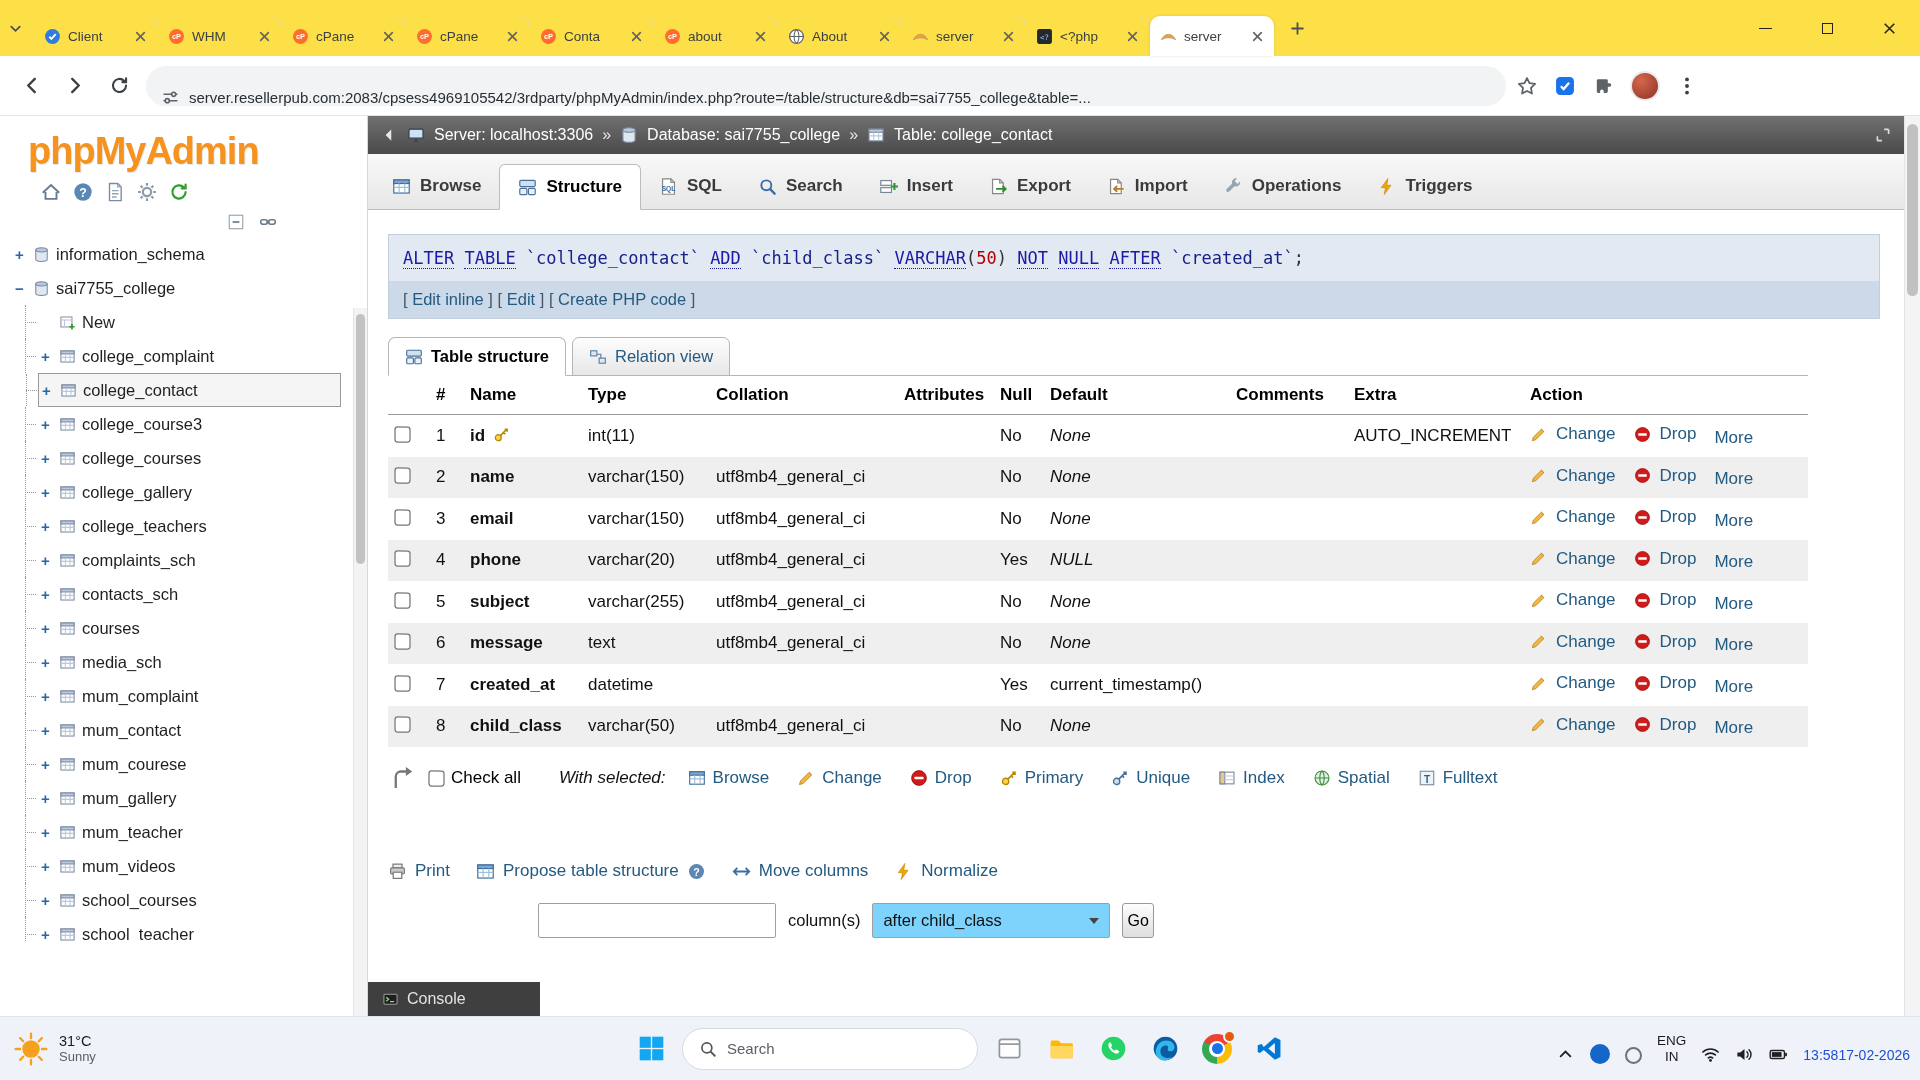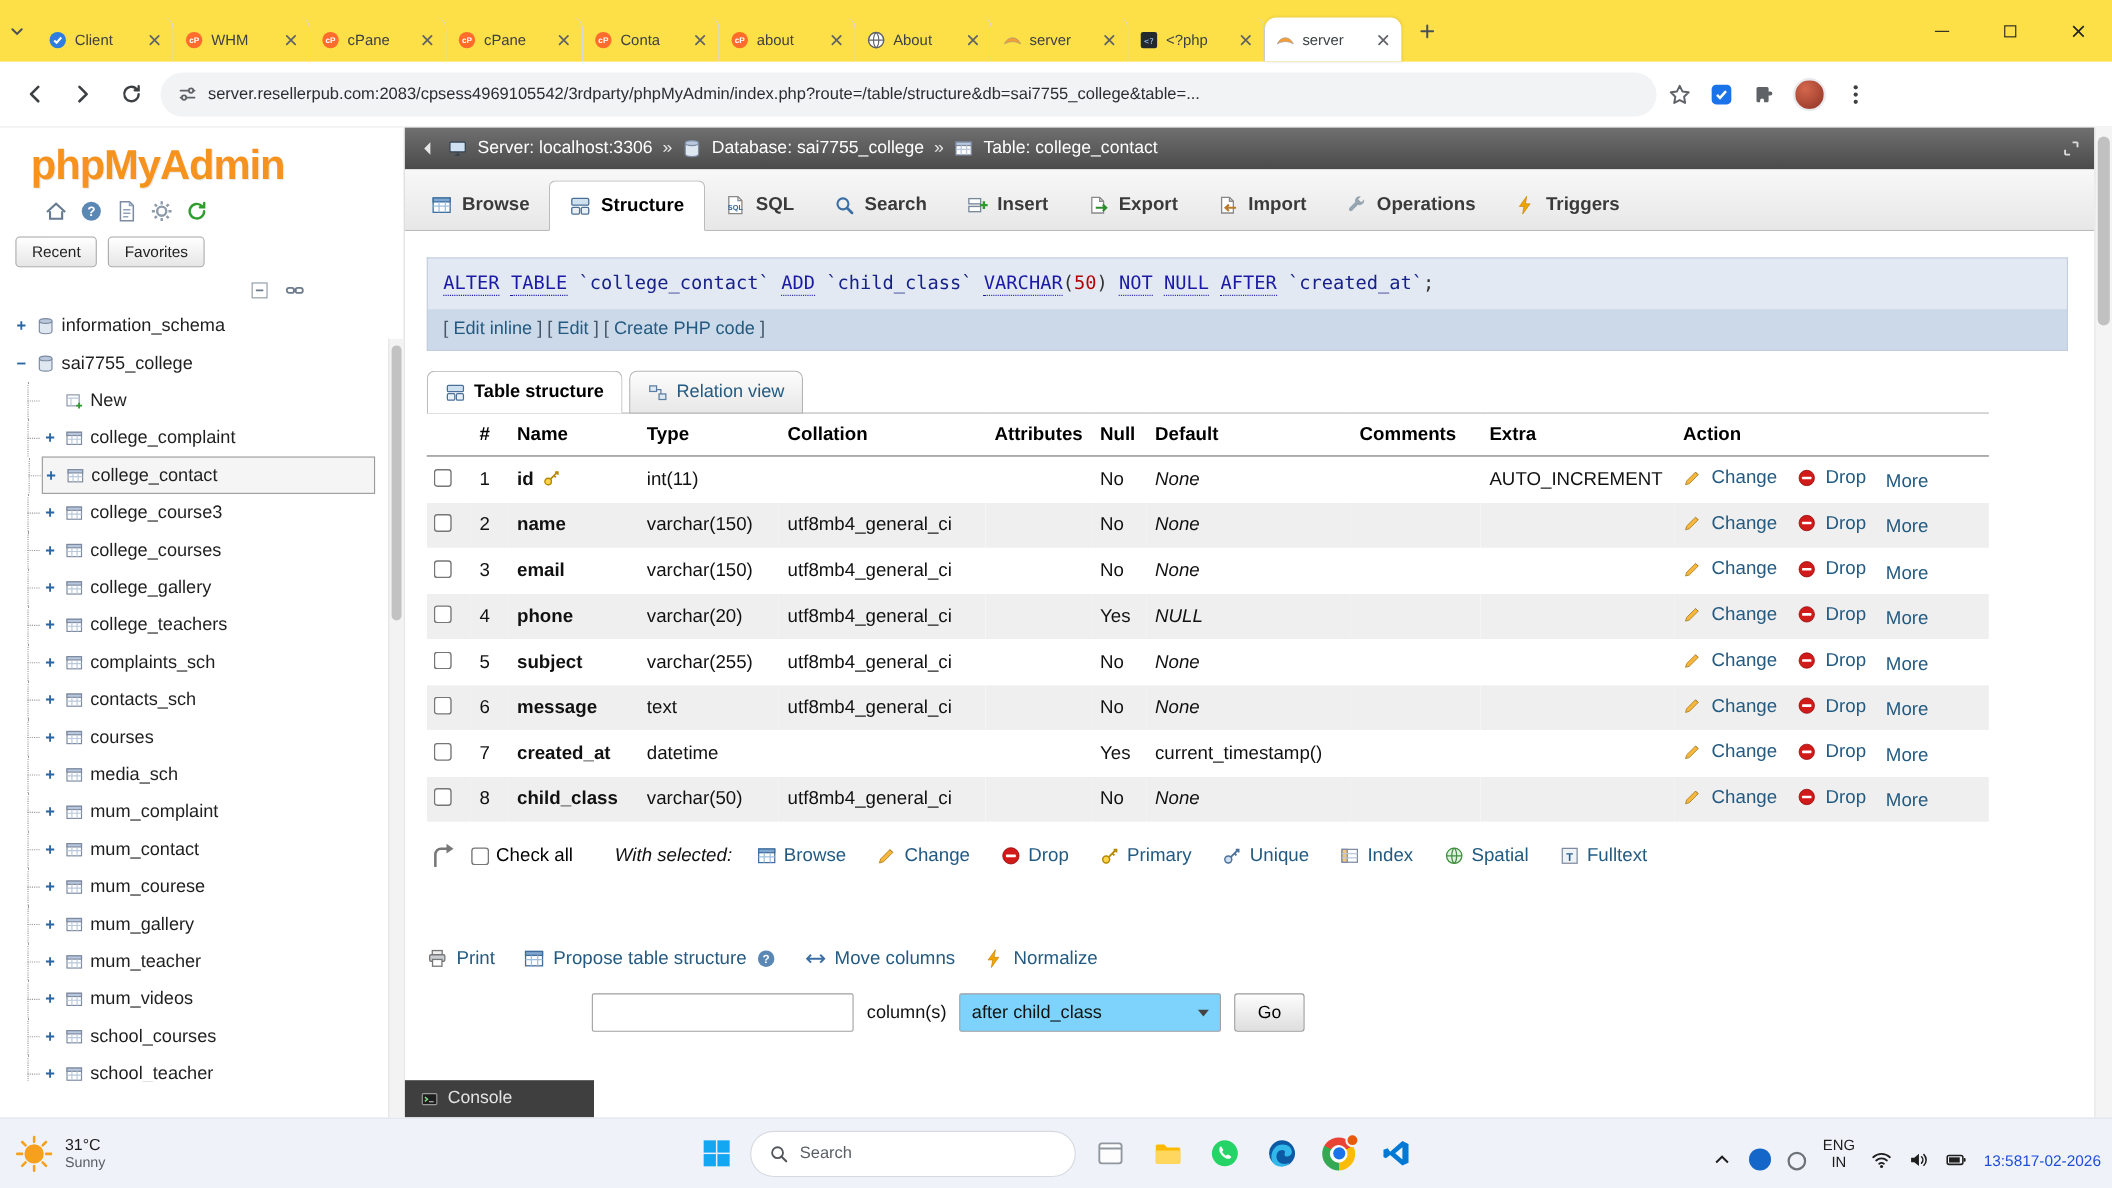--- a/index.html
+++ b/index.html
@@ -22,21 +22,21 @@
   .newtab{width:30px;height:30px;display:flex;align-items:center;justify-content:center;margin-left:8px;border-radius:50%}
   .win-controls{position:absolute;right:0;top:0;height:56px;display:flex}
   .wc{width:62px;height:100%;display:flex;align-items:center;justify-content:center}
   .wc-min{width:13px;border-top:1.8px solid #222;display:inline-block}
   .wc-max{width:11px;height:11px;border:1.6px solid #222;display:inline-block}
 
   
   .urlbar{height:60px;background:#fff;border-bottom:1px solid #e3e5e8;display:flex;align-items:center;padding:0 14px;gap:10px}
   .navbtn{width:34px;height:34px;border-radius:50%;display:flex;align-items:center;justify-content:center}
   .navbtn .ic{width:21px;height:21px}
-  .omnibox{flex:1;max-width:1360px;height:40px;background:#f1f3f4;border-radius:20px;display:flex;align-items:center;gap:10px;padding:0 16px;overflow:hidden}
+  .omnibox{flex:1;max-width:1360px;height:40px;background:#f1f3f4;border-radius:20px;display:flex;align-items:flex-end;gap:10px;padding:0 16px;overflow:hidden}
   .omnibox .url-text{font-size:15px;color:#2b2e31;white-space:nowrap;overflow:hidden;text-overflow:ellipsis}
   .url-icons{display:flex;align-items:center;gap:16px;padding-right:4px}
   .url-icons .ic{width:22px;height:22px}
   .avatar{width:30px;height:30px;border-radius:50%;background:radial-gradient(circle at 35% 30%,#d4674d,#8e3324);border:2px solid #e8eaed}
 
   
   .viewport{flex:1;display:flex;min-height:0;position:relative;background:#fff}
 
   
   .pma-side{width:368px;flex:none;position:relative;border-right:1px solid #d7d7d7;overflow:hidden}
@@ -106,21 +106,21 @@
   .checkall{display:inline-flex;align-items:center;gap:8px;color:#000;cursor:pointer}
 
   .flinks{display:flex;align-items:center;gap:26px;margin-top:70px;font-size:17px}
   .flink{display:inline-flex;align-items:center;gap:8px;color:#235a81;cursor:pointer}
   .flink .ic{width:19px;height:19px}
 
   .addform{display:flex;align-items:center;gap:12px;margin-top:22px;margin-left:150px;font-size:16.5px}
   .addform input{width:238px;height:35px;border:1px solid #a0a0a0;border-radius:2px;font-family:inherit;font-size:16px;padding:0 8px}
   .pselect{width:238px;height:35px;border:1px solid #a0a0a0;border-radius:2px;background:#7dd3fc;display:flex;align-items:center;justify-content:space-between;padding:0 10px;cursor:pointer}
   .pselect .caret{width:0;height:0;border-left:5px solid transparent;border-right:5px solid transparent;border-top:6px solid #444}
-  .gobtn{height:35px;padding:0 20px;border:1px solid #9a9a9a;border-radius:3px;background:linear-gradient(#fdfdfd,#dedede);font-family:inherit;font-size:16px;cursor:pointer}
+  .gobtn{height:35px;padding:0 4px;border:1px solid #9a9a9a;border-radius:3px;background:linear-gradient(#fdfdfd,#dedede);font-family:inherit;font-size:16px;cursor:pointer}
   .consolebar{position:absolute;left:0;bottom:0;width:172px;height:34px;background:#3f3f3f;color:#e3e3e3;display:flex;align-items:center;gap:8px;padding:0 14px;font-size:16px;cursor:pointer}
   .consolebar .ic{width:17px;height:17px}
 
   .page-scroll{width:16px;flex:none;background:#f4f4f4;border-left:1px solid #e4e4e4;position:relative}
   .page-scroll .pthumb{position:absolute;top:8px;left:2px;width:11px;height:172px;background:#c1c1c1;border-radius:6px}
 
   
   .taskbar{height:64px;flex:none;background:#eff3f9;border-top:1px solid #dfe3ea;position:relative;display:flex;align-items:center}
   .weather{position:absolute;left:12px;display:flex;align-items:center;gap:9px;cursor:pointer}
   .weather .sun{position:relative;width:38px;height:38px}
@@ -408,24 +408,20 @@
               <circle cx="8" cy="8" r="3" fill="none" stroke="#8d9aa8" stroke-width="1.6"></circle>
               <path d="M8 1.5v2M8 12.5v2M1.5 8h2M12.5 8h2M3.4 3.4l1.4 1.4M11.2 11.2l1.4 1.4M12.6 3.4l-1.4 1.4M4.8 11.2l-1.4 1.4" stroke="#8d9aa8" stroke-width="1.6"></path>
             </svg>
           </span>
         <span class="ic" id="ic-refresh">
             <svg viewBox="0 0 16 16">
               <path d="M12.8 8a4.8 4.8 0 1 1-1.4-3.4M12.8 2.6v2.8H10" fill="none" stroke="#2f9e2f" stroke-width="1.6" stroke-linecap="round"></path>
             </svg>
           </span>
       </div>
-      <div class="side-btns">
-        <button>Recent</button>
-        <button>Favorites</button>
-      </div>
       <div class="tree-controls">
         <span class="ic" id="ic-collapseall">
             <svg viewBox="0 0 16 16">
               <rect x="2" y="2" width="12" height="12" fill="#fff" stroke="#98a2ad"></rect>
               <path d="M5 8h6" stroke="#6b7b8c" stroke-width="1.5"></path>
             </svg>
           </span>
         <span class="ic" id="ic-chain">
             <svg viewBox="0 0 16 16">
               <rect x="1.5" y="6" width="6" height="4" rx="2" fill="none" stroke="#6b7b8c" stroke-width="1.4"></rect>

